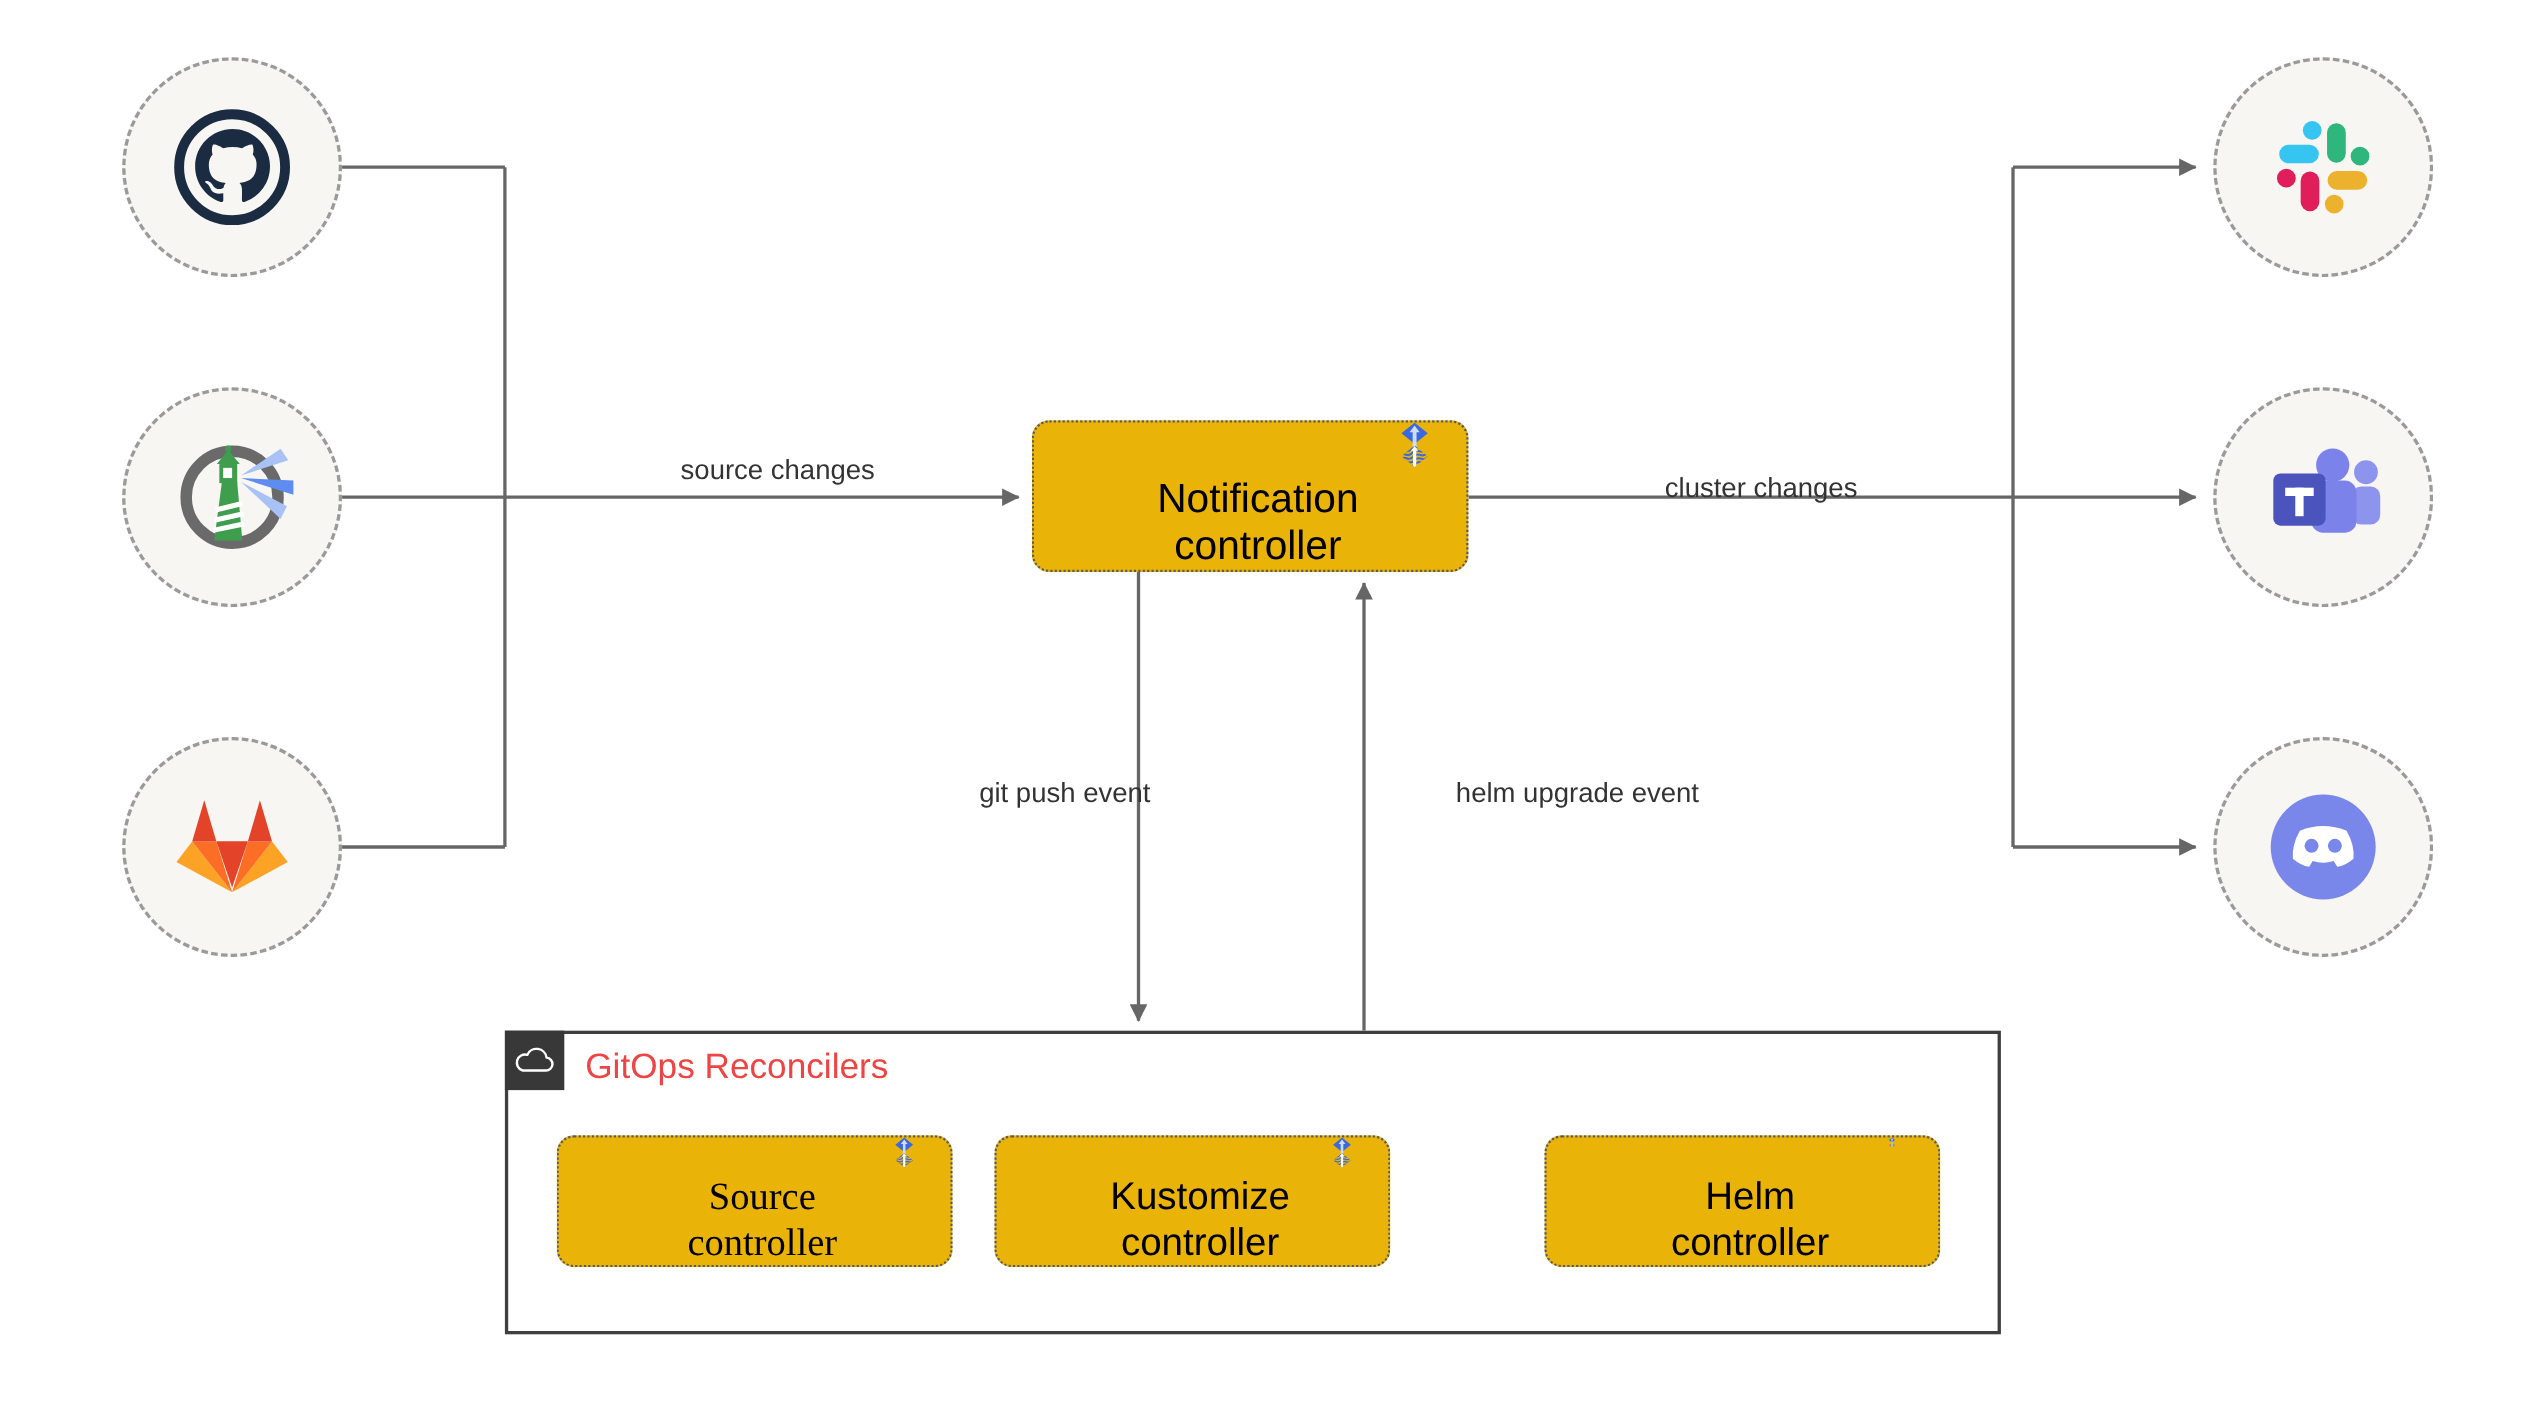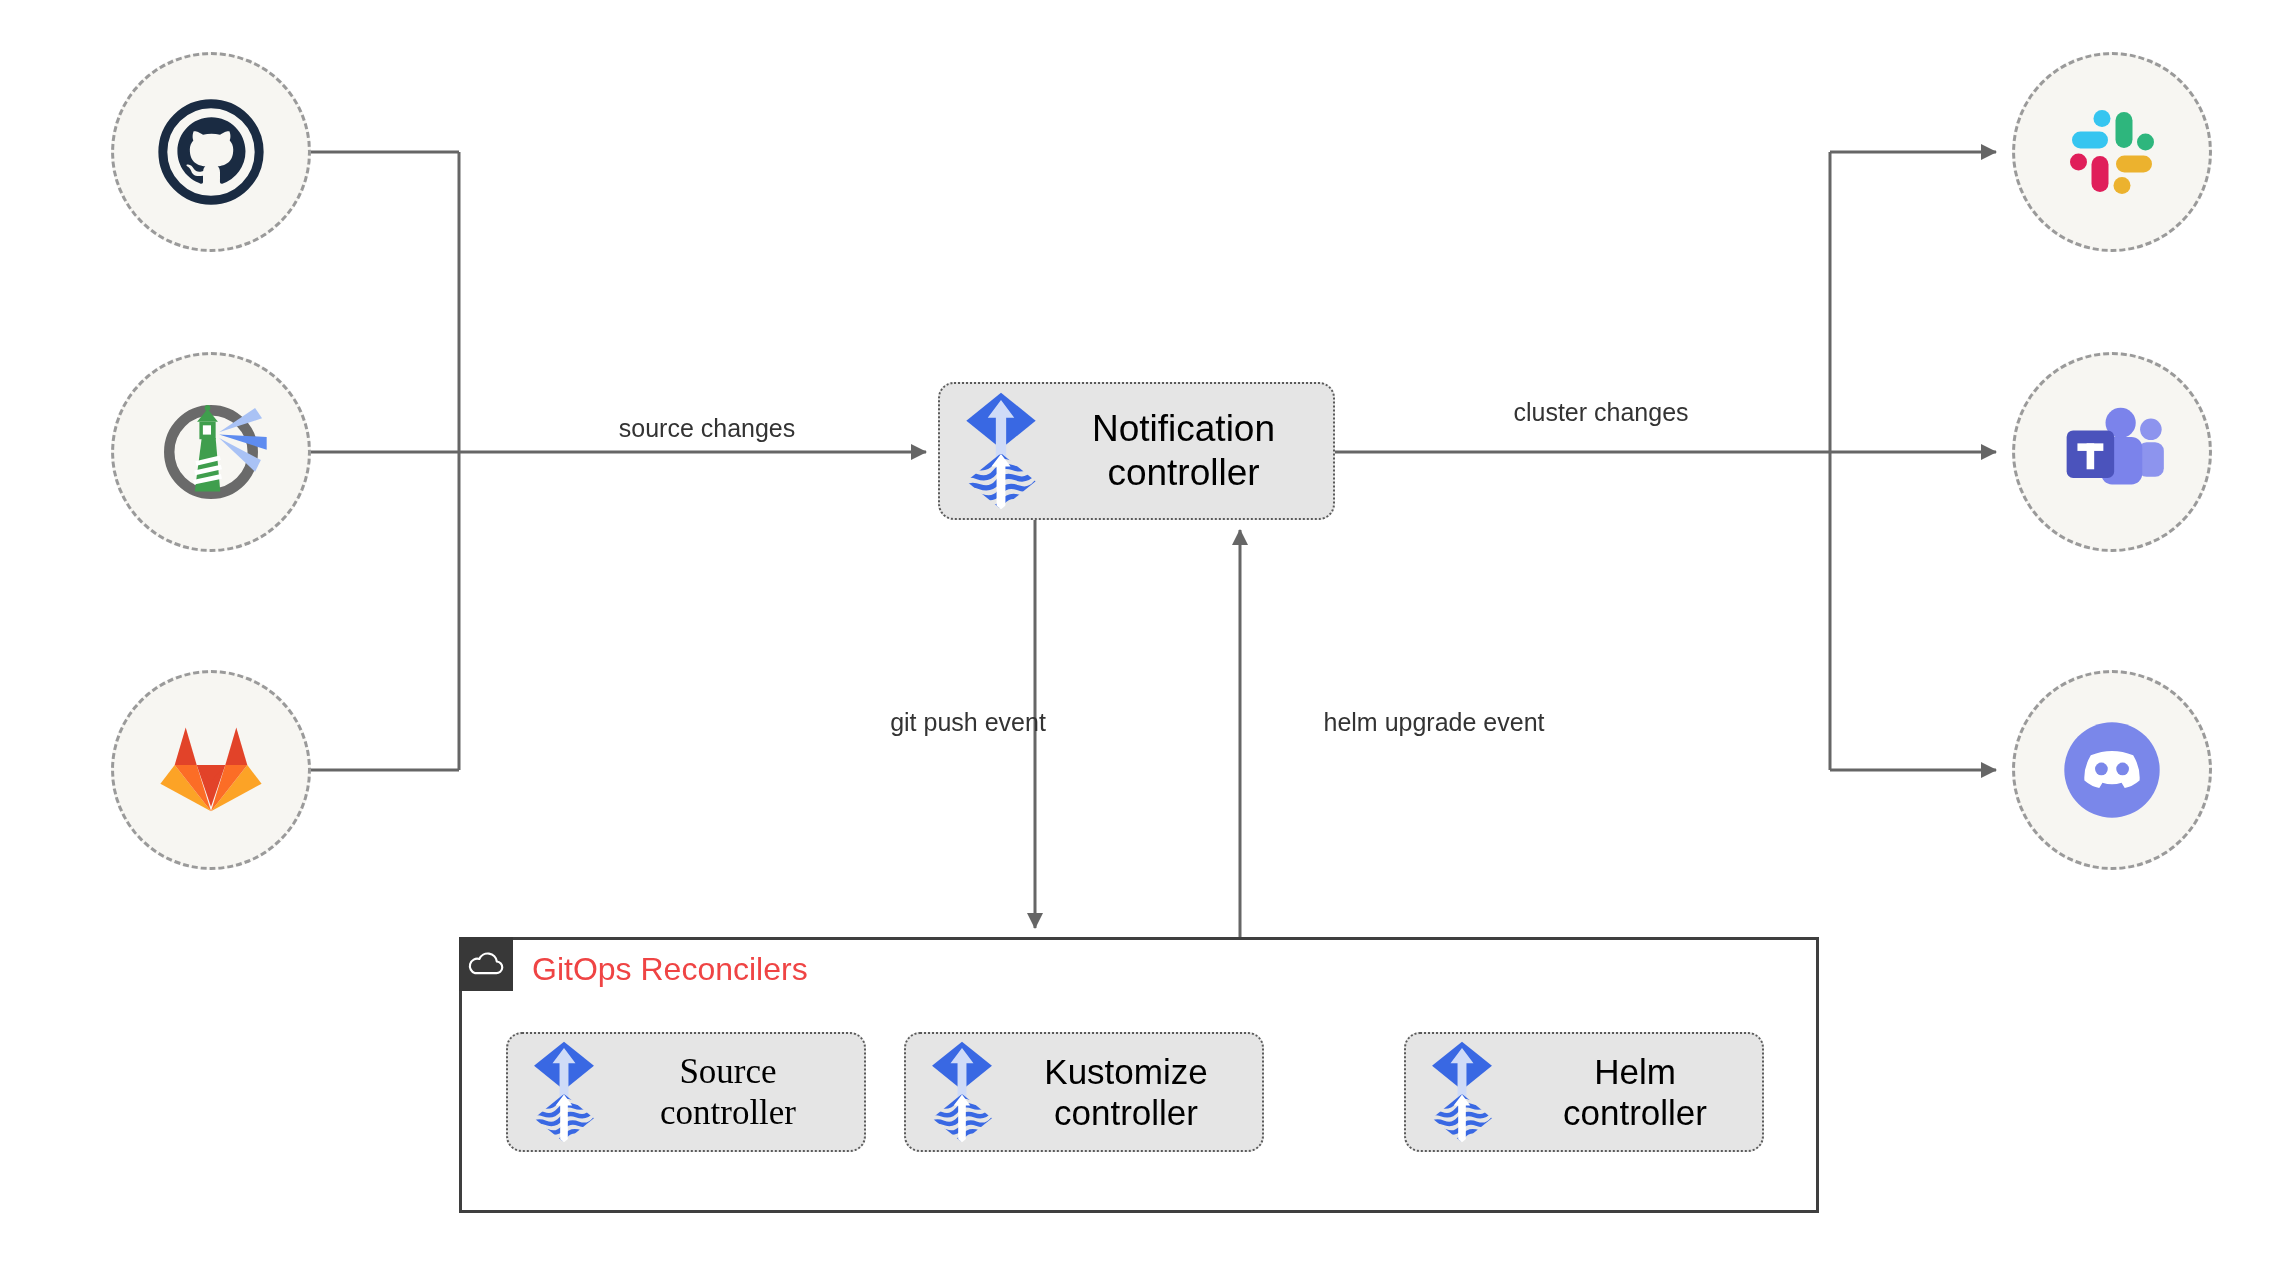--- a/index.html
+++ b/index.html
@@ -9,22 +9,22 @@
   }
   .wires{position:absolute;left:0;top:0;pointer-events:none;}
   
   .node-circle{
     position:absolute;width:200px;height:200px;border-radius:50%;
     border:3px dashed #9a9a9a;background:#f7f6f2;box-sizing:border-box;
     display:flex;align-items:center;justify-content:center;
   }
   
   .ctrl-box{
-    position:absolute;background:#e5e5e5;border:2.5px dotted #5a5a5a;border-radius:16px;
-    box-sizing:border-box;display:flex;align-items:center;padding:0 10px 0 24px;gap:6px;
+    position:absolute;background:#eab308;border:2.5px dotted #5a5a5a;border-radius:16px;
+    box-sizing:border-box;display:flex;align-items:flex-end;padding:0 10px 0 24px;gap:6px;flex-direction:column;
   }
   .ctrl-label{
     flex:1;text-align:center;color:#000000;font-size:37px;line-height:1.18;
     word-spacing:1px;
   }
   .ctrl-box.small .ctrl-label{font-size:35px;}
   
   .edge-label{
     position:absolute;transform:translate(-50%,-50%);white-space:nowrap;
     color:#333333;font-size:25px;
@@ -190,21 +190,21 @@
   </div>
 
   <div class="ctrl-box" style="left:938px;top:382px;width:397px;height:138px;">
     <svg class="icon" width="74" height="118">
         <use href="#flux-icon"></use>
       </svg>
     <div class="ctrl-label" style="max-width:230px;margin:0 auto;">Notification controller</div>
   </div>
 
   <div class="edge-label" style="left:707px;top:428px;">source changes</div>
-  <div class="edge-label" style="left:1601px;top:412px;">cluster changes</div>
+  <div class="edge-label" style="left:1601px;top:444px;">cluster changes</div>
   <div class="edge-label" style="left:968px;top:722px;">git push event</div>
   <div class="edge-label" style="left:1434px;top:722px;">helm upgrade event</div>
 
   <div class="group-box" style="left:459px;top:937px;width:1360px;height:276px;">
     <div class="group-badge">
       <svg class="icon" width="40" height="30">
           <use href="#cloud-icon"></use>
         </svg>
     </div>
     <div class="group-title">GitOps Reconcilers</div>

